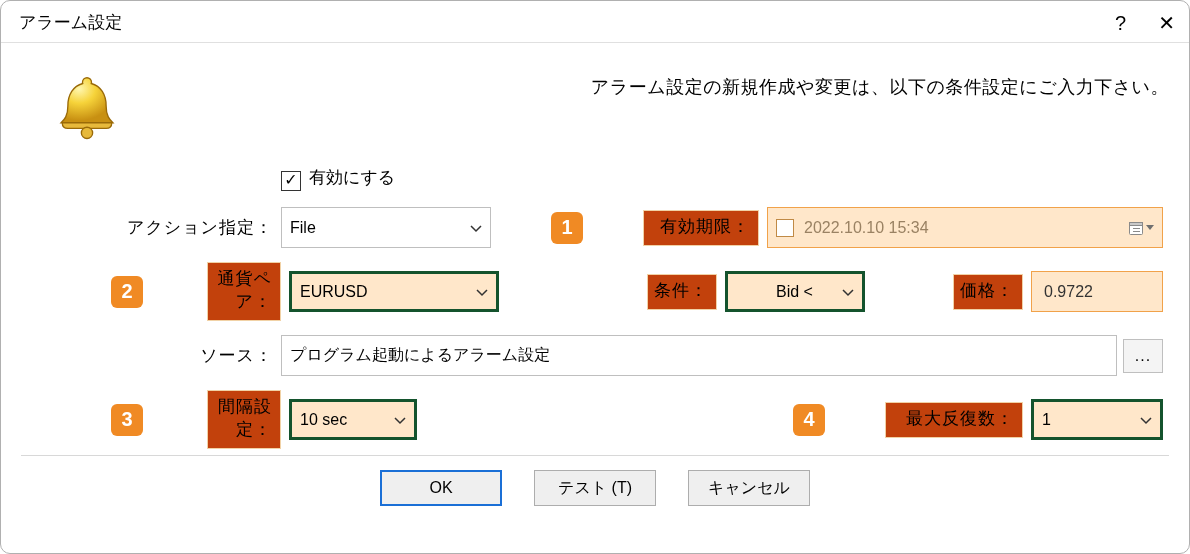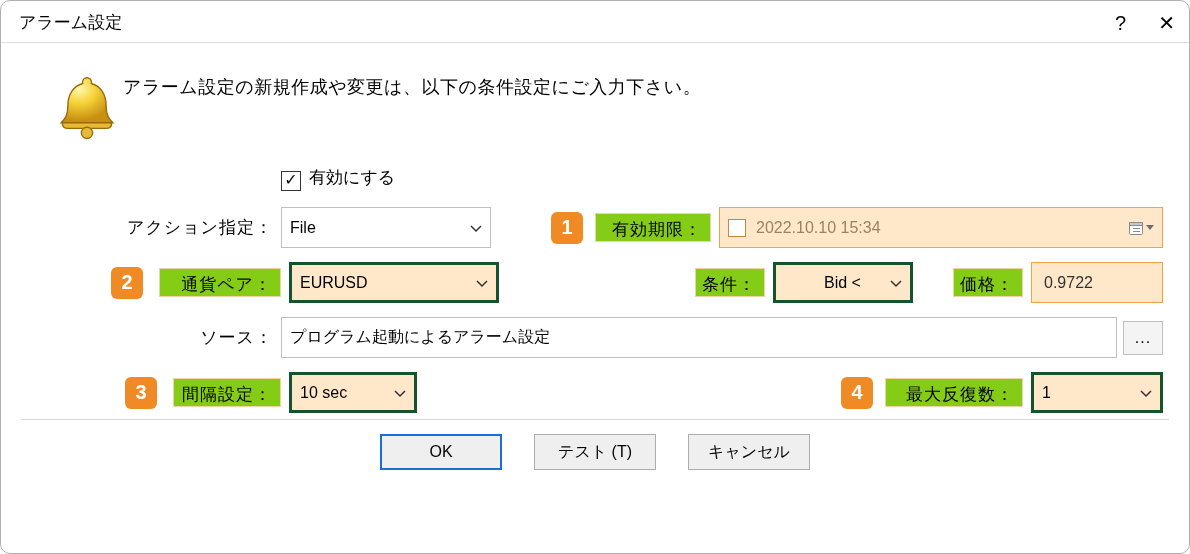--- a/index.html
+++ b/index.html
@@ -50,20 +50,21 @@
     flex: 1;
     padding: 28px 20px 18px 20px;
     position: relative;
   }
   
   .header-row {
     display: flex;
     align-items: flex-start;
     margin-bottom: 14px;
     margin-left: 30px;
+    justify-content: space-between;
   }
   .bell-wrap {
     width: 72px;
     height: 72px;
     flex: 0 0 auto;
   }
   .instruction {
     font-size: 18px;
     padding-top: 4px;
     letter-spacing: 0.5px;
@@ -84,24 +85,25 @@
 
   .label-cell {
     text-align: right;
     font-size: 17px;
     padding-right: 8px;
     letter-spacing: 1px;
   }
   .label-cell.w1 { width: 170px; }
   .label-cell.w2 { width: 120px; }
   .label-cell.hl {
-    background: #84cc16;
+    background: #c2410c;
     border: 1px solid #f1d2a6;
     padding-top: 4px;
-    padding-bottom: 0;
+    padding-bottom: 7px;
+    margin-left: 48px;
   }
 
   
   .combo, .textin, .date-picker {
     display: flex;
     align-items: center;
     height: 41px;
     font-size: 16px;
     padding: 0 8px;
     background: #fff;

